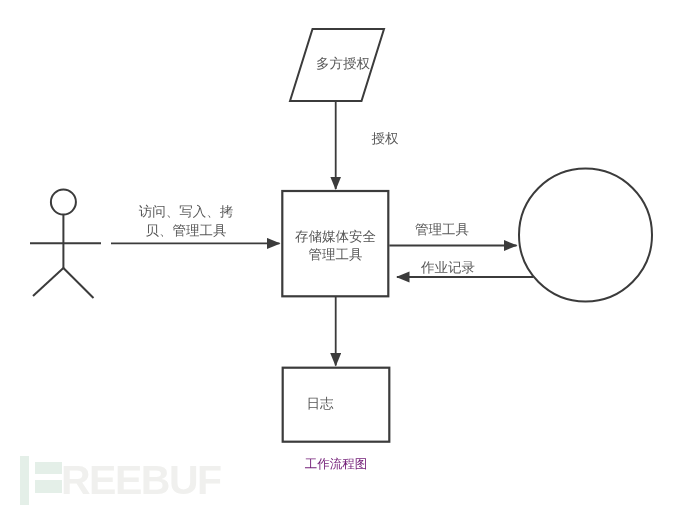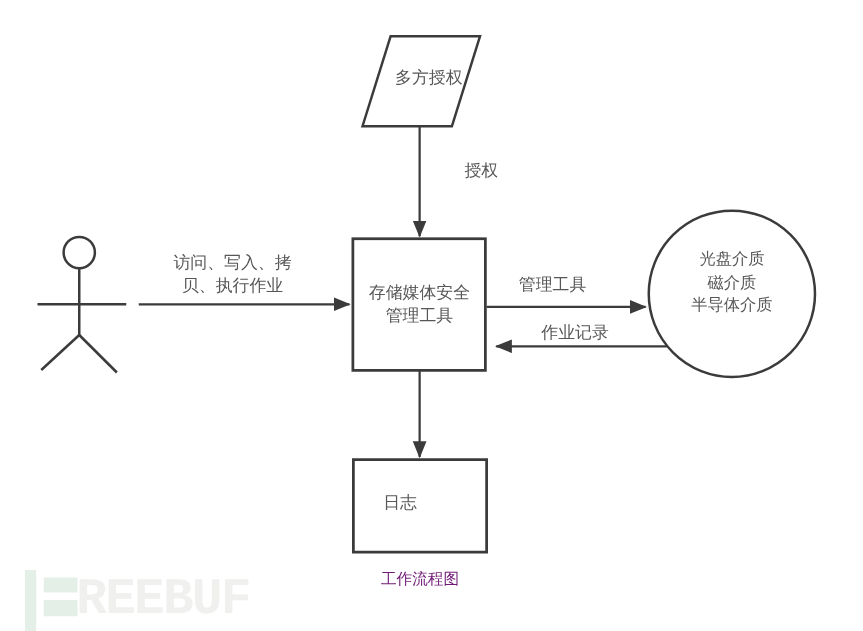--- a/index.html
+++ b/index.html
@@ -1,21 +1,21 @@
 <!DOCTYPE html>
 <html><head>
 <meta charset="utf-8">
 <style>
   html,body{margin:0;padding:0;background:#fff;}
   .canvas{
     position:relative;
     width:690px;height:505px;
     background:#ffffff;
     overflow:hidden;
-    font-family:Liberation Mono, monospace;
+    font-family:Liberation Sans, sans-serif;
   }
   .canvas svg{position:absolute;left:0;top:0;}
   .lbl{
     position:absolute;
     transform:translate(-50%,-50%);
     color:#575757;
     font-size:13.5px;
     text-align:center;
     white-space:nowrap;
     line-height:18px;
@@ -79,32 +79,29 @@
     <line x1="389.3" y1="245.5" x2="516.5" y2="245.5" stroke="#3b3b3b" stroke-width="1.8" marker-end="url(#ah)"></line>
     <line x1="533.5" y1="277" x2="397" y2="277" stroke="#3b3b3b" stroke-width="1.8" marker-end="url(#ah)"></line>
     <line x1="335.7" y1="296.3" x2="335.7" y2="365.5" stroke="#3b3b3b" stroke-width="1.8" marker-end="url(#ah)"></line>
   </svg>
 
   <div class="lbl" style="left:343px;top:64px;">多方授权</div>
 
   <div class="lbl" style="left:363px;top:139px;margin-left:22px;">授权</div>
 
   <div class="lbl multiline lbl-operations" style="left:186px;top:220.5px;">访问、写入、拷
-贝、执行作业</div>
+贝、管理工具</div>
 
   <div class="lbl multiline lbl-tool" style="left:335.5px;top:245px;">存储媒体安全
 管理工具</div>
 
   <div class="lbl" style="left:442px;top:230px;">管理工具</div>
 
-  <div class="lbl" style="left:460px;top:268px;">作业记录</div>
+  <div class="lbl" style="left:448px;top:268px;">作业记录</div>
 
-  <div class="lbl multiline lbl-media" style="left:585.5px;top:227px;">光盘介质
-磁介质
-半导体介质</div>
 
   <div class="lbl" style="left:320px;top:403.5px;">日志</div>
 
   <div class="caption" style="left:336px;top:463.5px;">工作流程图</div>
 
   <div>
     <span>
       <span class="wm-bar wm-bar-v"></span>
       <span class="wm-bar wm-bar-h1"></span>
       <span class="wm-bar wm-bar-h2"></span>

